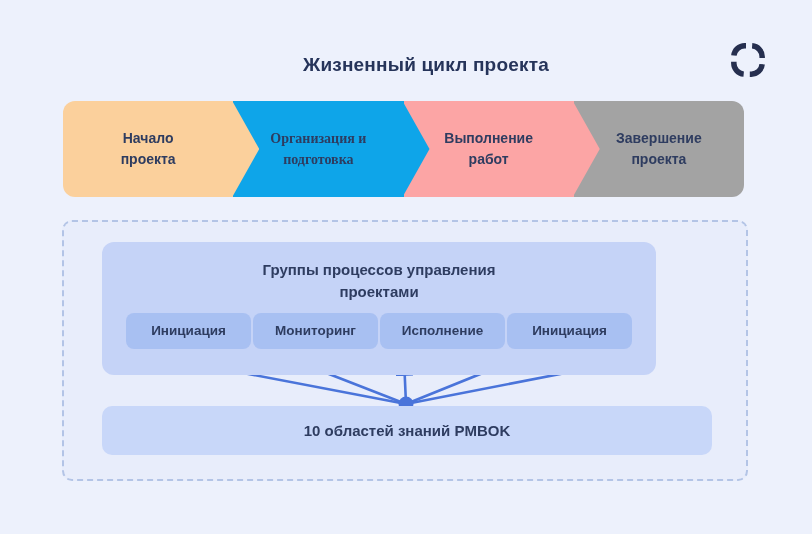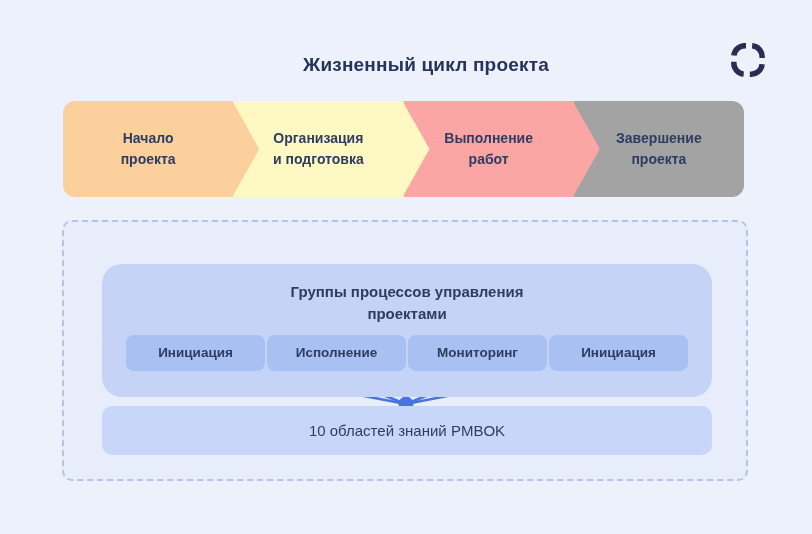--- a/index.html
+++ b/index.html
@@ -70,23 +70,23 @@
 
   
   .panel{
     position:absolute;left:62px;top:220px;width:686px;height:261px;
     border:2px dashed var(--c-dashed_border);
     border-radius:10px;
     background:rgba(203,218,247,0.16);
   }
 
   .group-box{
-    position:absolute;left:38px;top:42px;width:610px;height:133px;
+    position:absolute;left:38px;top:20px;width:554px;height:133px;
     background:var(--c-group_box);
-    border-radius:20px;
+    border-radius:12px;
   }
   .group-title{
     margin:17px auto 0;max-width:240px;
     text-align:center;
     font-size:15px;font-weight:600;line-height:1.45;
     color:var(--c-stage_text);
   }
   .group-items{
     position:absolute;left:24px;right:24px;top:71px;height:36px;
     display:flex;gap:2px;
@@ -99,21 +99,21 @@
     font-size:13.5px;font-weight:600;
     color:var(--c-stage_text);
     white-space:nowrap;
   }
 
   .knowledge-box{
     position:absolute;left:38px;top:184px;width:610px;height:49px;
     background:var(--c-knowledge_box);
     border-radius:10px;
     display:flex;align-items:center;justify-content:center;
-    font-size:15px;font-weight:400;
+    font-size:15px;font-weight:700;
     color:var(--c-stage_text);
   }
 
   .arrows{
     position:absolute;inset:-2px 0 0 -2px;
     width:686px;height:261px;
     pointer-events:none;
   }
   .arrows line{
     stroke:var(--c-arrow);stroke-width:2.6;stroke-linecap:round;
@@ -132,21 +132,21 @@
     <svg viewBox="0 0 48 48">
       <rect x="7" y="7" width="34" height="34" rx="13"></rect>
     </svg>
   </div>
 
   <div class="stage-bar">
     <div class="stage" style="background: rgb(251, 208, 156);">
       <span class="stage-label">Начало проекта</span>
       <div class="stage-arrow"></div>
     </div>
-    <div class="stage" style="background: #fef9c3;">
+    <div class="stage" style="background: #0ea5e9; font-family: Liberation Serif, serif;">
       <span class="stage-label">Организация и подготовка</span>
       <div class="stage-arrow"></div>
     </div>
     <div class="stage" style="background: #fca5a5;">
       <span class="stage-label">Выполнение работ</span>
       <div class="stage-arrow"></div>
     </div>
     <div class="stage" style="background: #a3a3a3;">
       <span class="stage-label">Завершение проекта</span>
 
@@ -166,22 +166,22 @@
       <line x1="344" y1="184" x2="342" y2="139" marker-end="url(#ah)"></line>
       <line x1="344" y1="184" x2="453" y2="140" marker-end="url(#ah)"></line>
       <line x1="344" y1="184" x2="565" y2="141" marker-end="url(#ah)"></line>
       <circle cx="344" cy="184" r="7.5"></circle>
     </svg>
 
     <div class="group-box">
       <div class="group-title">Группы процессов управления проектами</div>
       <div class="group-items">
         <div class="group-item">Инициация</div>
+        <div class="group-item">Мониторинг</div>
         <div class="group-item">Исполнение</div>
-        <div class="group-item">Мониторинг</div>
         <div class="group-item">Инициация</div>
       </div>
     </div>
 
     <div class="knowledge-box">
       <span>10 областей знаний PMBOK</span>
     </div>
 
   </div>
 </div>

